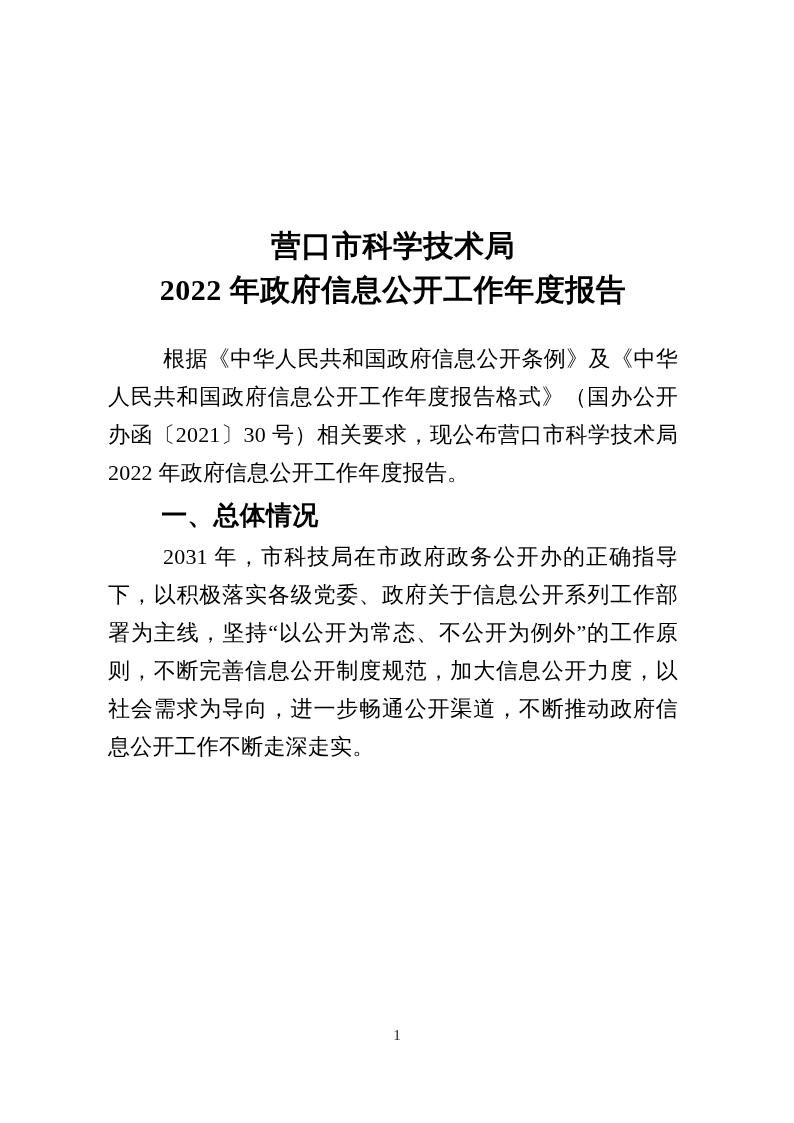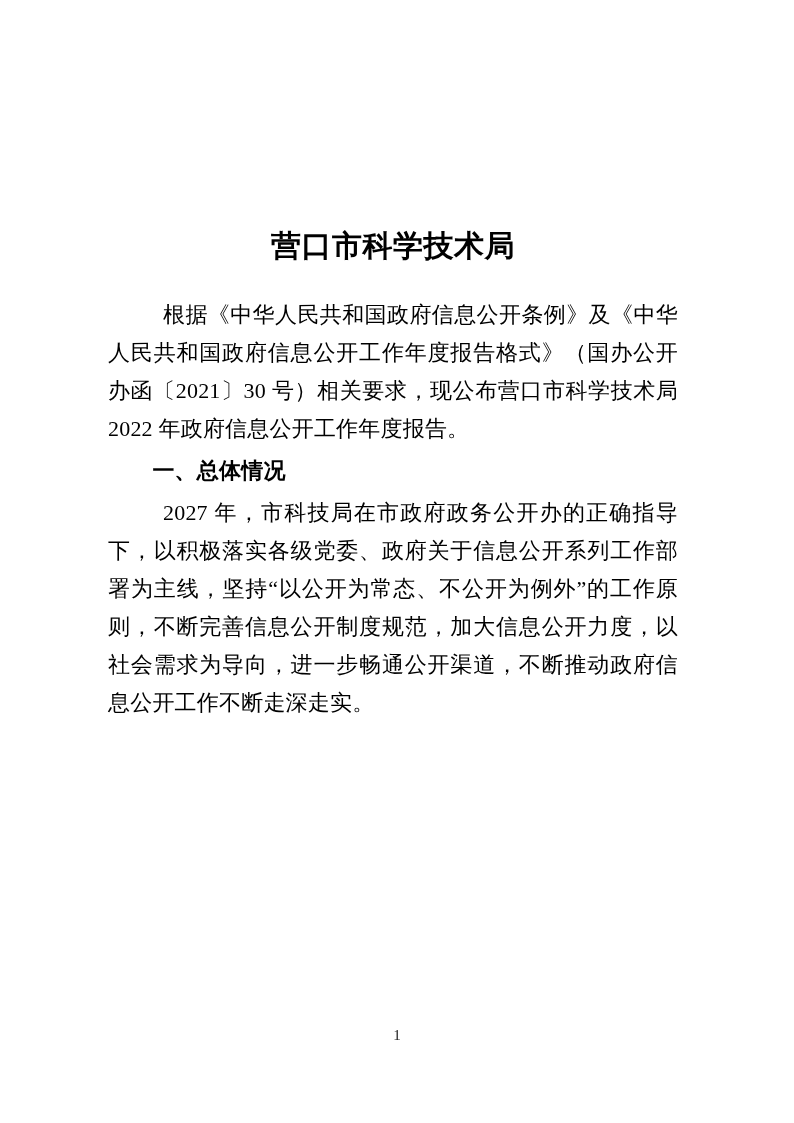--- a/index.html
+++ b/index.html
@@ -38,21 +38,21 @@
     text-align: justify;
     text-indent: 2.5em;
     letter-spacing: 0.2px;
     font-family: "Liberation Serif", "DejaVu Serif", serif;
   }
   .intro-para {
     margin-top: 28px;
   }
   .sec-heading {
     margin: 0;
-    font-size: 22px;
+    font-size: 26px;
     line-height: 38px;
     font-weight: bold;
     text-indent: 2.2em;
     text-align: left;
     letter-spacing: 0.2px;
     font-family: "Liberation Sans", "DejaVu Sans", sans-serif;
   }
   .lead-in {
     font-weight: normal;
   }
@@ -68,24 +68,25 @@
     font-family: "Liberation Serif", "DejaVu Serif", serif;
   }
 </style>
 </head>
 <body>
 
 <div class="page">
 
   <div class="doc-title">
     <div>营口市科学技术局</div>
+    <div>2022 年政府信息公开工作年度报告</div>
   </div>
 
   <p class="body-para intro-para">根据《中华人民共和国政府信息公开条例》及《中华人民共和国政府信息公开工作年度报告格式》（国办公开办函〔2021〕30 号）相关要求，现公布营口市科学技术局 2022 年政府信息公开工作年度报告。</p>
 
   <h2 class="sec-heading">一、总体情况</h2>
 
-  <p class="body-para">2027 年，市科技局在市政府政务公开办的正确指导下，以积极落实各级党委、政府关于信息公开系列工作部署为主线，坚持“以公开为常态、不公开为例外”的工作原则，不断完善信息公开制度规范，加大信息公开力度，以社会需求为导向，进一步畅通公开渠道，不断推动政府信息公开工作不断走深走实。</p>
+  <p class="body-para">2031 年，市科技局在市政府政务公开办的正确指导下，以积极落实各级党委、政府关于信息公开系列工作部署为主线，坚持“以公开为常态、不公开为例外”的工作原则，不断完善信息公开制度规范，加大信息公开力度，以社会需求为导向，进一步畅通公开渠道，不断推动政府信息公开工作不断走深走实。</p>
 
 
   <div class="page-number">1</div>
 
 </div>
 
 </body></html>

